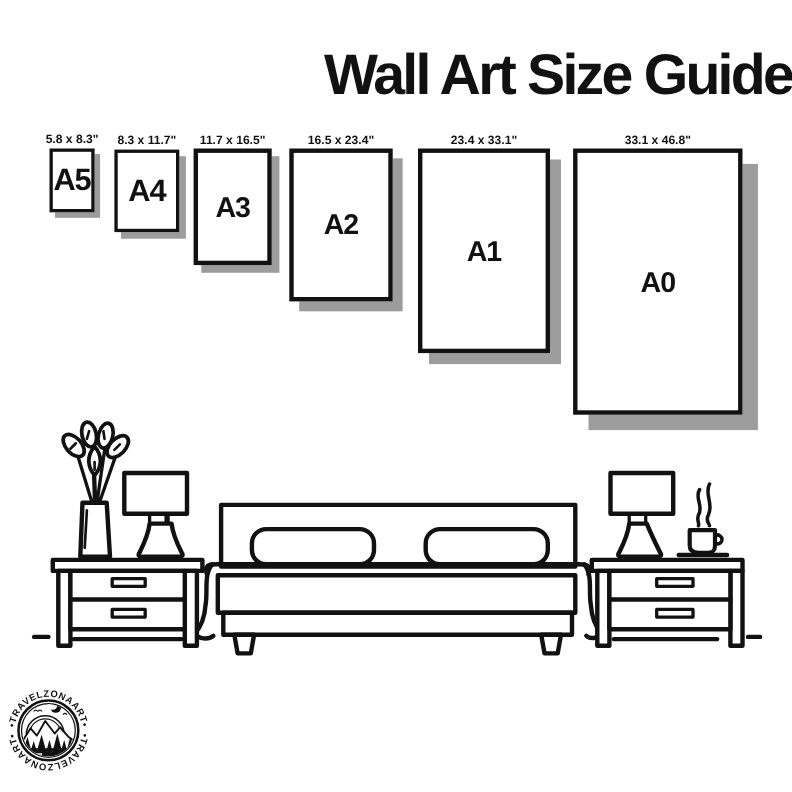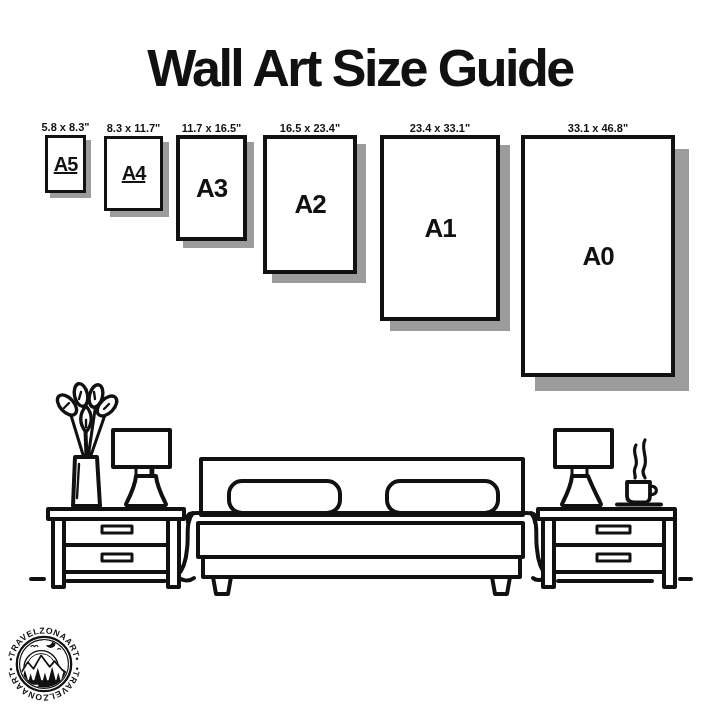--- a/index.html
+++ b/index.html
@@ -1,33 +1,33 @@
 <!DOCTYPE html>
 <html><head>
 <meta charset="utf-8">
 <style>
   html,body{margin:0;padding:0;background:#fff;}
   .stage{position:relative;width:720px;height:720px;background:#fff;overflow:hidden;
          font-family:"Liberation Sans",sans-serif;color:#111;}
   
-  .title{position:absolute;top:42px;left:0;width:720px;text-align:center;
+  .title{position:absolute;top:42px;left:0;width:720px;text-align:right;
          font-size:52px;font-weight:bold;letter-spacing:-2.5px;color:#111;line-height:1;}
   
   .paper{position:absolute;box-sizing:border-box;background:#fff;border:4px solid #111;
          display:flex;align-items:center;justify-content:center;}
   .paper .letter{font-weight:bold;font-size:26px;letter-spacing:-1px;color:#111;}
   .paper .dims{position:absolute;bottom:100%;margin-bottom:5px;left:50%;transform:translateX(-50%);
          white-space:nowrap;font-size:11px;font-weight:bold;color:#111;}
   .p-a5{left:45px; top:135px;width:41px; height:58px; border-width:3px;box-shadow:5px 5px 0 #9c9c9c;}
   .p-a4{left:104px;top:136px;width:59px; height:75px; border-width:3px;box-shadow:6px 6px 0 #9c9c9c;}
   .p-a3{left:176px;top:135px;width:71px; height:106px;box-shadow:7px 7px 0 #9c9c9c;}
   .p-a2{left:263px;top:135px;width:94px; height:139px;box-shadow:9px 9px 0 #9c9c9c;}
   .p-a1{left:380px;top:135px;width:120px;height:186px;box-shadow:10px 10px 0 #9c9c9c;}
   .p-a0{left:521px;top:135px;width:154px;height:242px;box-shadow:14px 14px 0 #9c9c9c;}
-  .p-a5 .letter,.p-a4 .letter{font-size:20px;text-decoration:underline;}
+  .p-a5 .letter,.p-a4 .letter{font-size:28px;}
   
   .scene{position:absolute;left:0;top:380px;width:720px;height:220px;}
   
   .logo{position:absolute;left:2px;top:622px;width:84px;height:84px;}
   
   .website{position:absolute;left:400px;top:671px;width:300px;text-align:center;
            font-size:38px;font-weight:bold;letter-spacing:-1px;color:#111;line-height:1;}
 </style>
 </head>
 <body>

